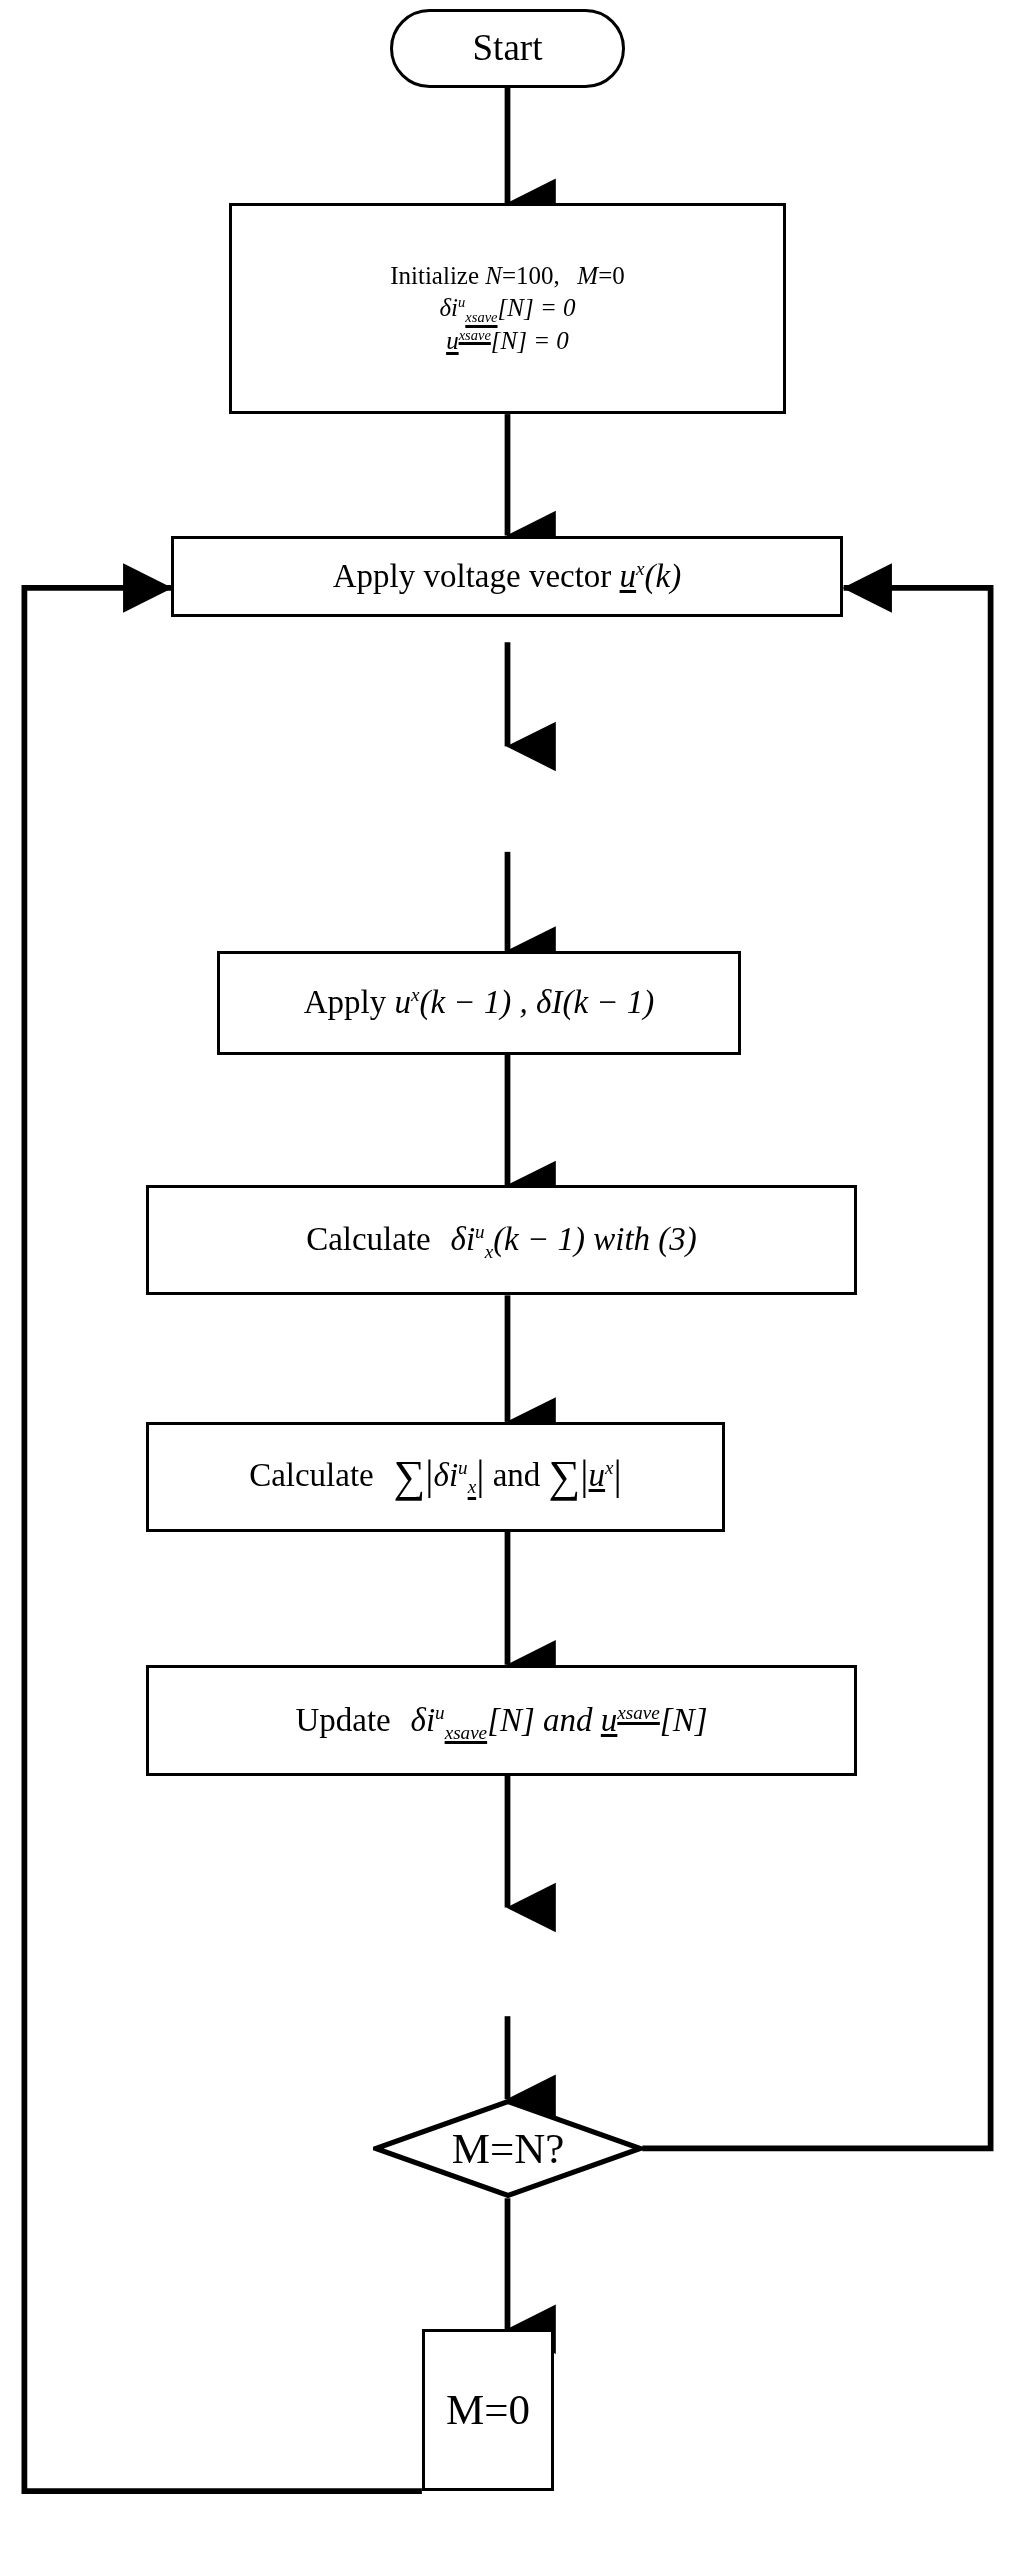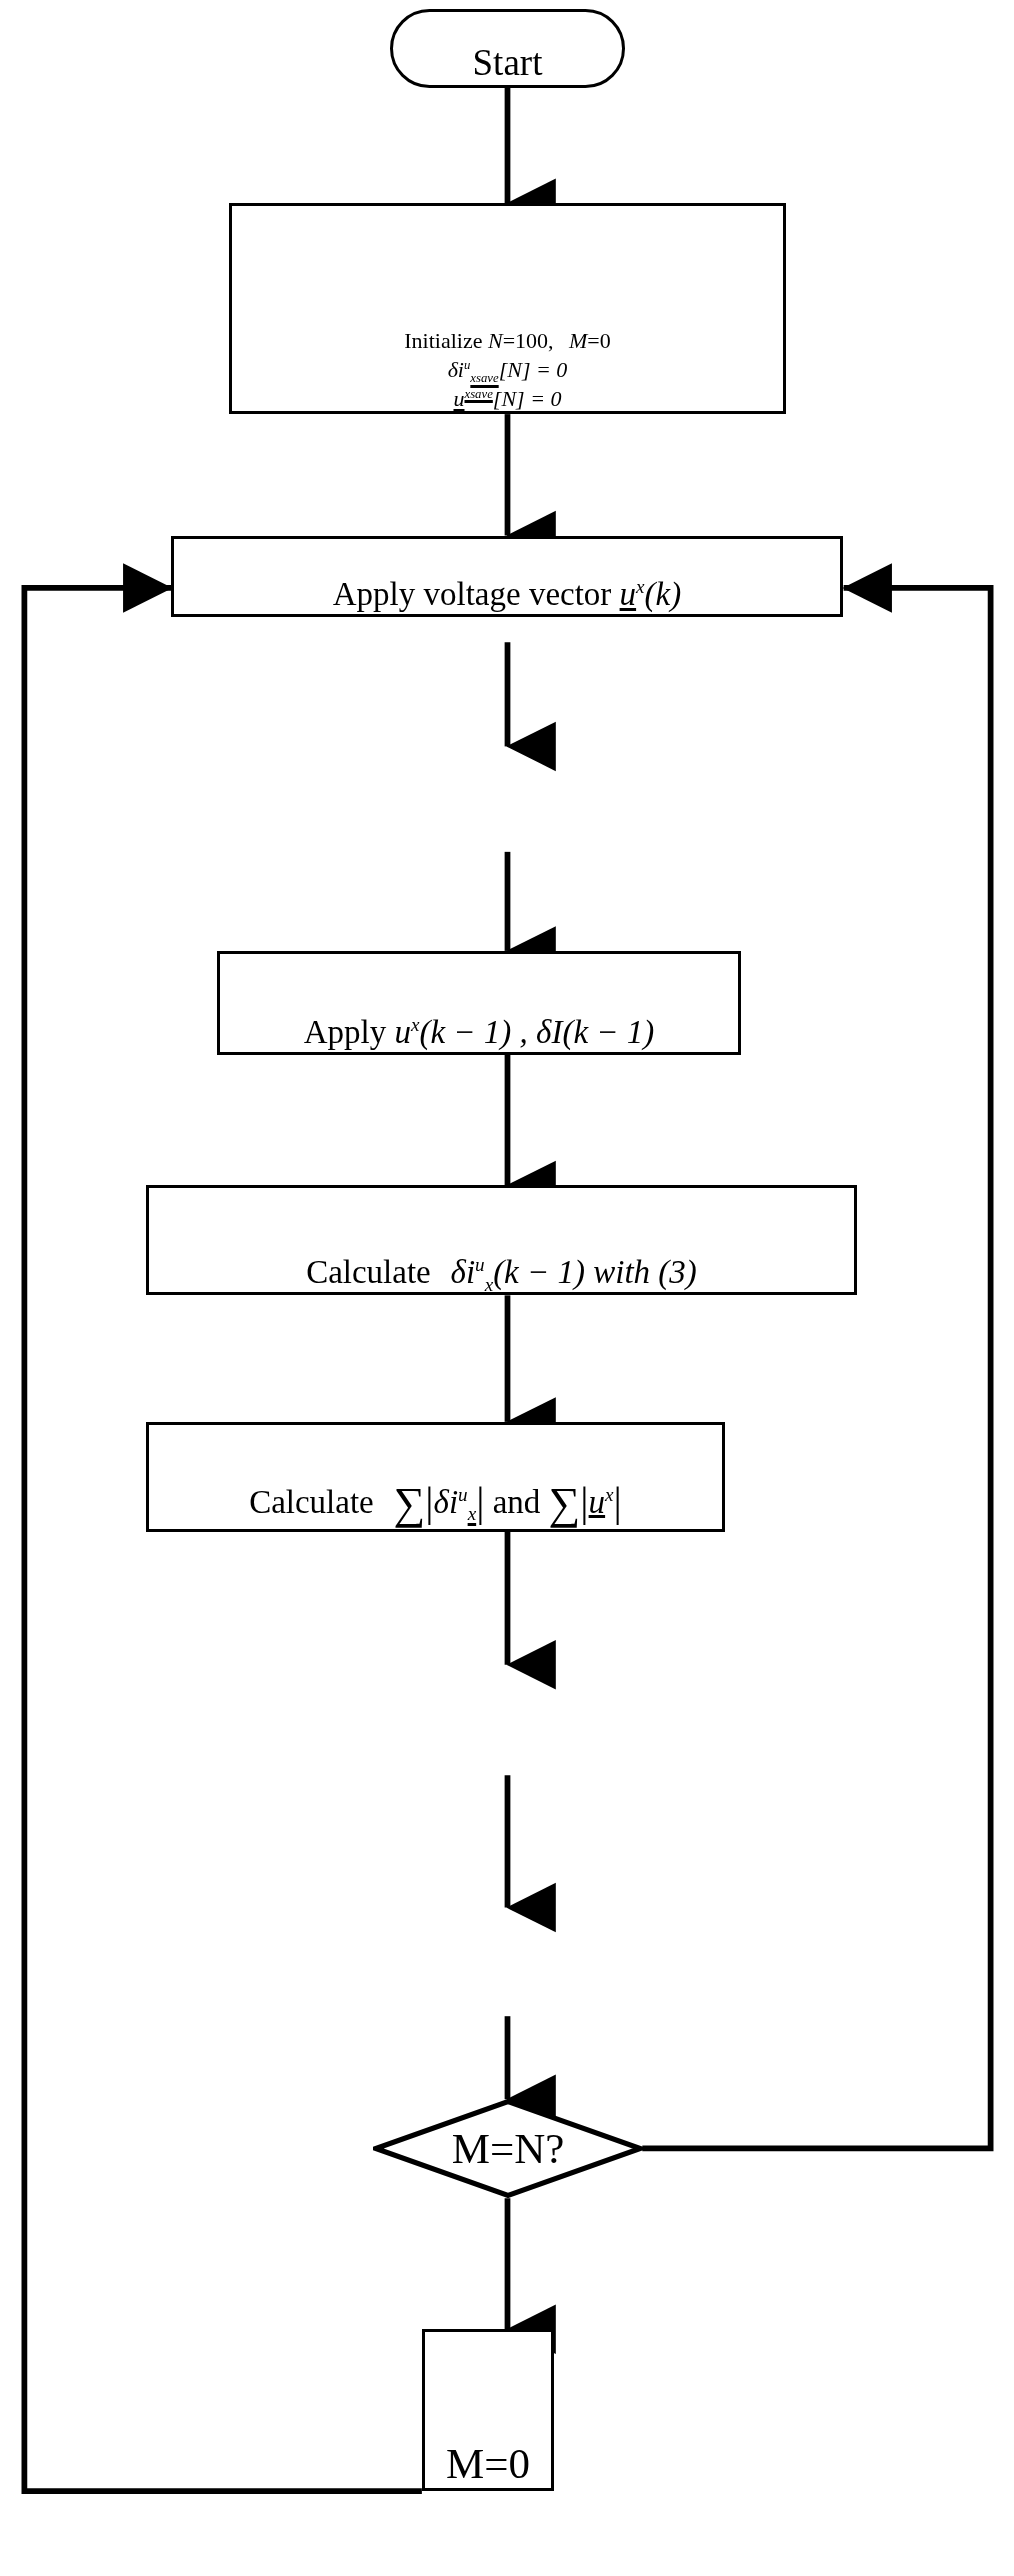--- a/index.html
+++ b/index.html
@@ -24,21 +24,21 @@
     width: 1015px;
     height: 2576px;
     pointer-events: none;
   }
   .node {
     position: absolute;
     box-sizing: border-box;
     background: #ffffff;
     border: 3.2px solid #000000;
     display: flex;
-    align-items: flex-end;
+    align-items: center;
     justify-content: center;
     text-align: center;
     line-height: 1.15;
   }
   .node.terminator {
     border-radius: 638px;
     border-width: 3.8px;
   }
   .node.decision {
     border: none;
@@ -49,21 +49,21 @@
     white-space: nowrap;
   }
   .label-stack {
     display: flex;
     flex-direction: column;
     align-items: center;
     justify-content: center;
     gap: 3.8px;
   }
   .f-start   { font-size: 37px; }
-  .f-init    { font-size: 22px; }
+  .f-init    { font-size: 25px; }
   .f-body    { font-size: 33px; }
   .f-dec     { font-size: 43px; }
 
   
   .mi { font-style: italic; }
   .up { text-decoration: underline; text-underline-offset: 3.2px; text-decoration-thickness: 3.2px; }
   sup, sub {
     font-size: 0.58em;
     font-style: italic;
     line-height: 0;
@@ -150,20 +150,23 @@
   </div>
 
   <div class="node f-body" style="left:146px; top:1185px; width:711px; height:110px;">
     <span class="label"><span>Calculate </span><span class="sp"></span><span class="mi">δi</span><sup>u</sup><sub>x</sub><span class="mi">(k − 1)  with (3)</span></span>
   </div>
 
   <div class="node f-body" style="left:146px; top:1422px; width:579px; height:110px;">
     <span class="label"><span>Calculate </span><span class="sp"></span><span class="sigma">∑</span><span class="bars">|</span><span class="mi">δi</span><sup>u</sup><sub class="up">x</sub><span class="bars">|</span><span> and </span><span class="sigma">∑</span><span class="bars">|</span><span class="mi up">u</span><sup>x</sup><span class="bars">|</span></span>
   </div>
 
+  <div class="node f-body" style="left:146px; top:1665px; width:711px; height:111px;">
+    <span class="label"><span>Update </span><span class="sp"></span><span class="mi">δi</span><sup>u</sup><sub class="up">xsave</sub><span class="mi">[N]  and </span><span class="mi up">u</span><sup class="up">xsave</sup><span class="mi">[N]</span></span>
+  </div>
 
 
   <div class="node decision f-dec" style="left:373px; top:2099px; width:270px; height:99px;">
     <svg width="270" height="99" viewBox="0 0 422 155" style="position:absolute;left:0;top:0;">
       <polygon points="211,4 418,77.5 211,151 4,77.5" fill="#ffffff" stroke="#000000" stroke-width="8"></polygon>
     </svg>
     <span class="dia-text label">M=N?</span>
   </div>
 
   <div class="node f-dec" style="left:422px; top:2329px; width:132px; height:162px;">

